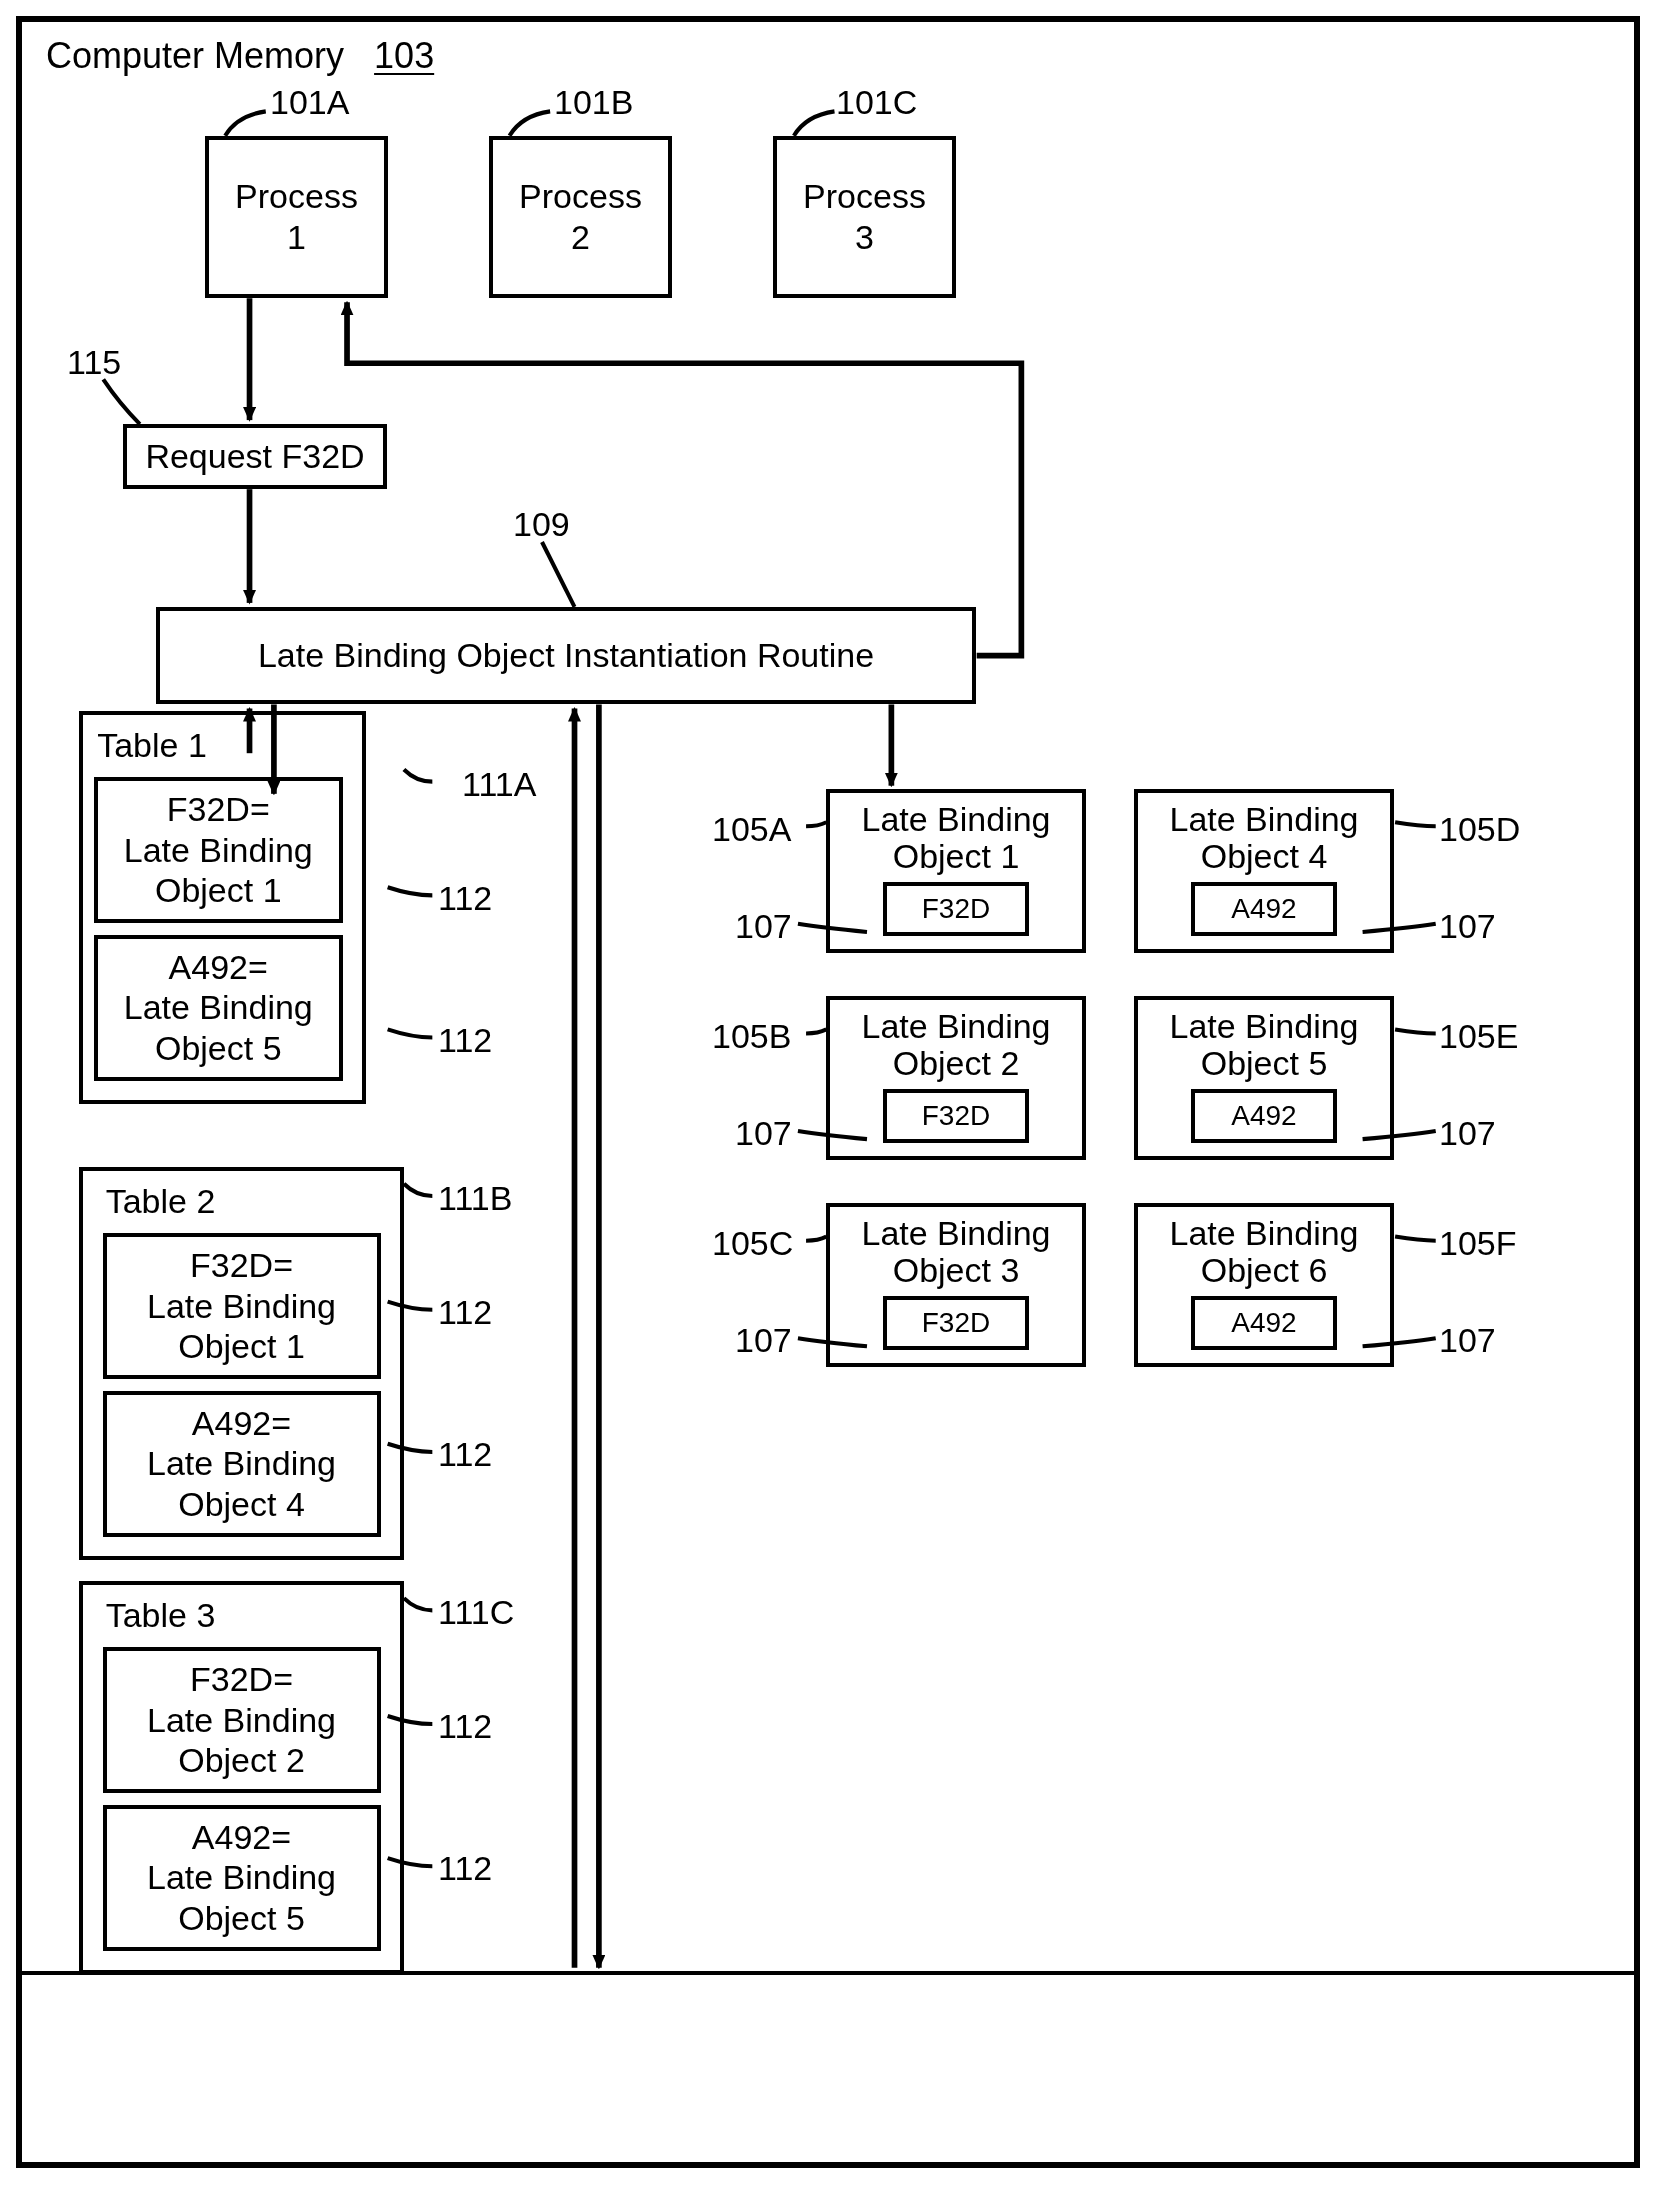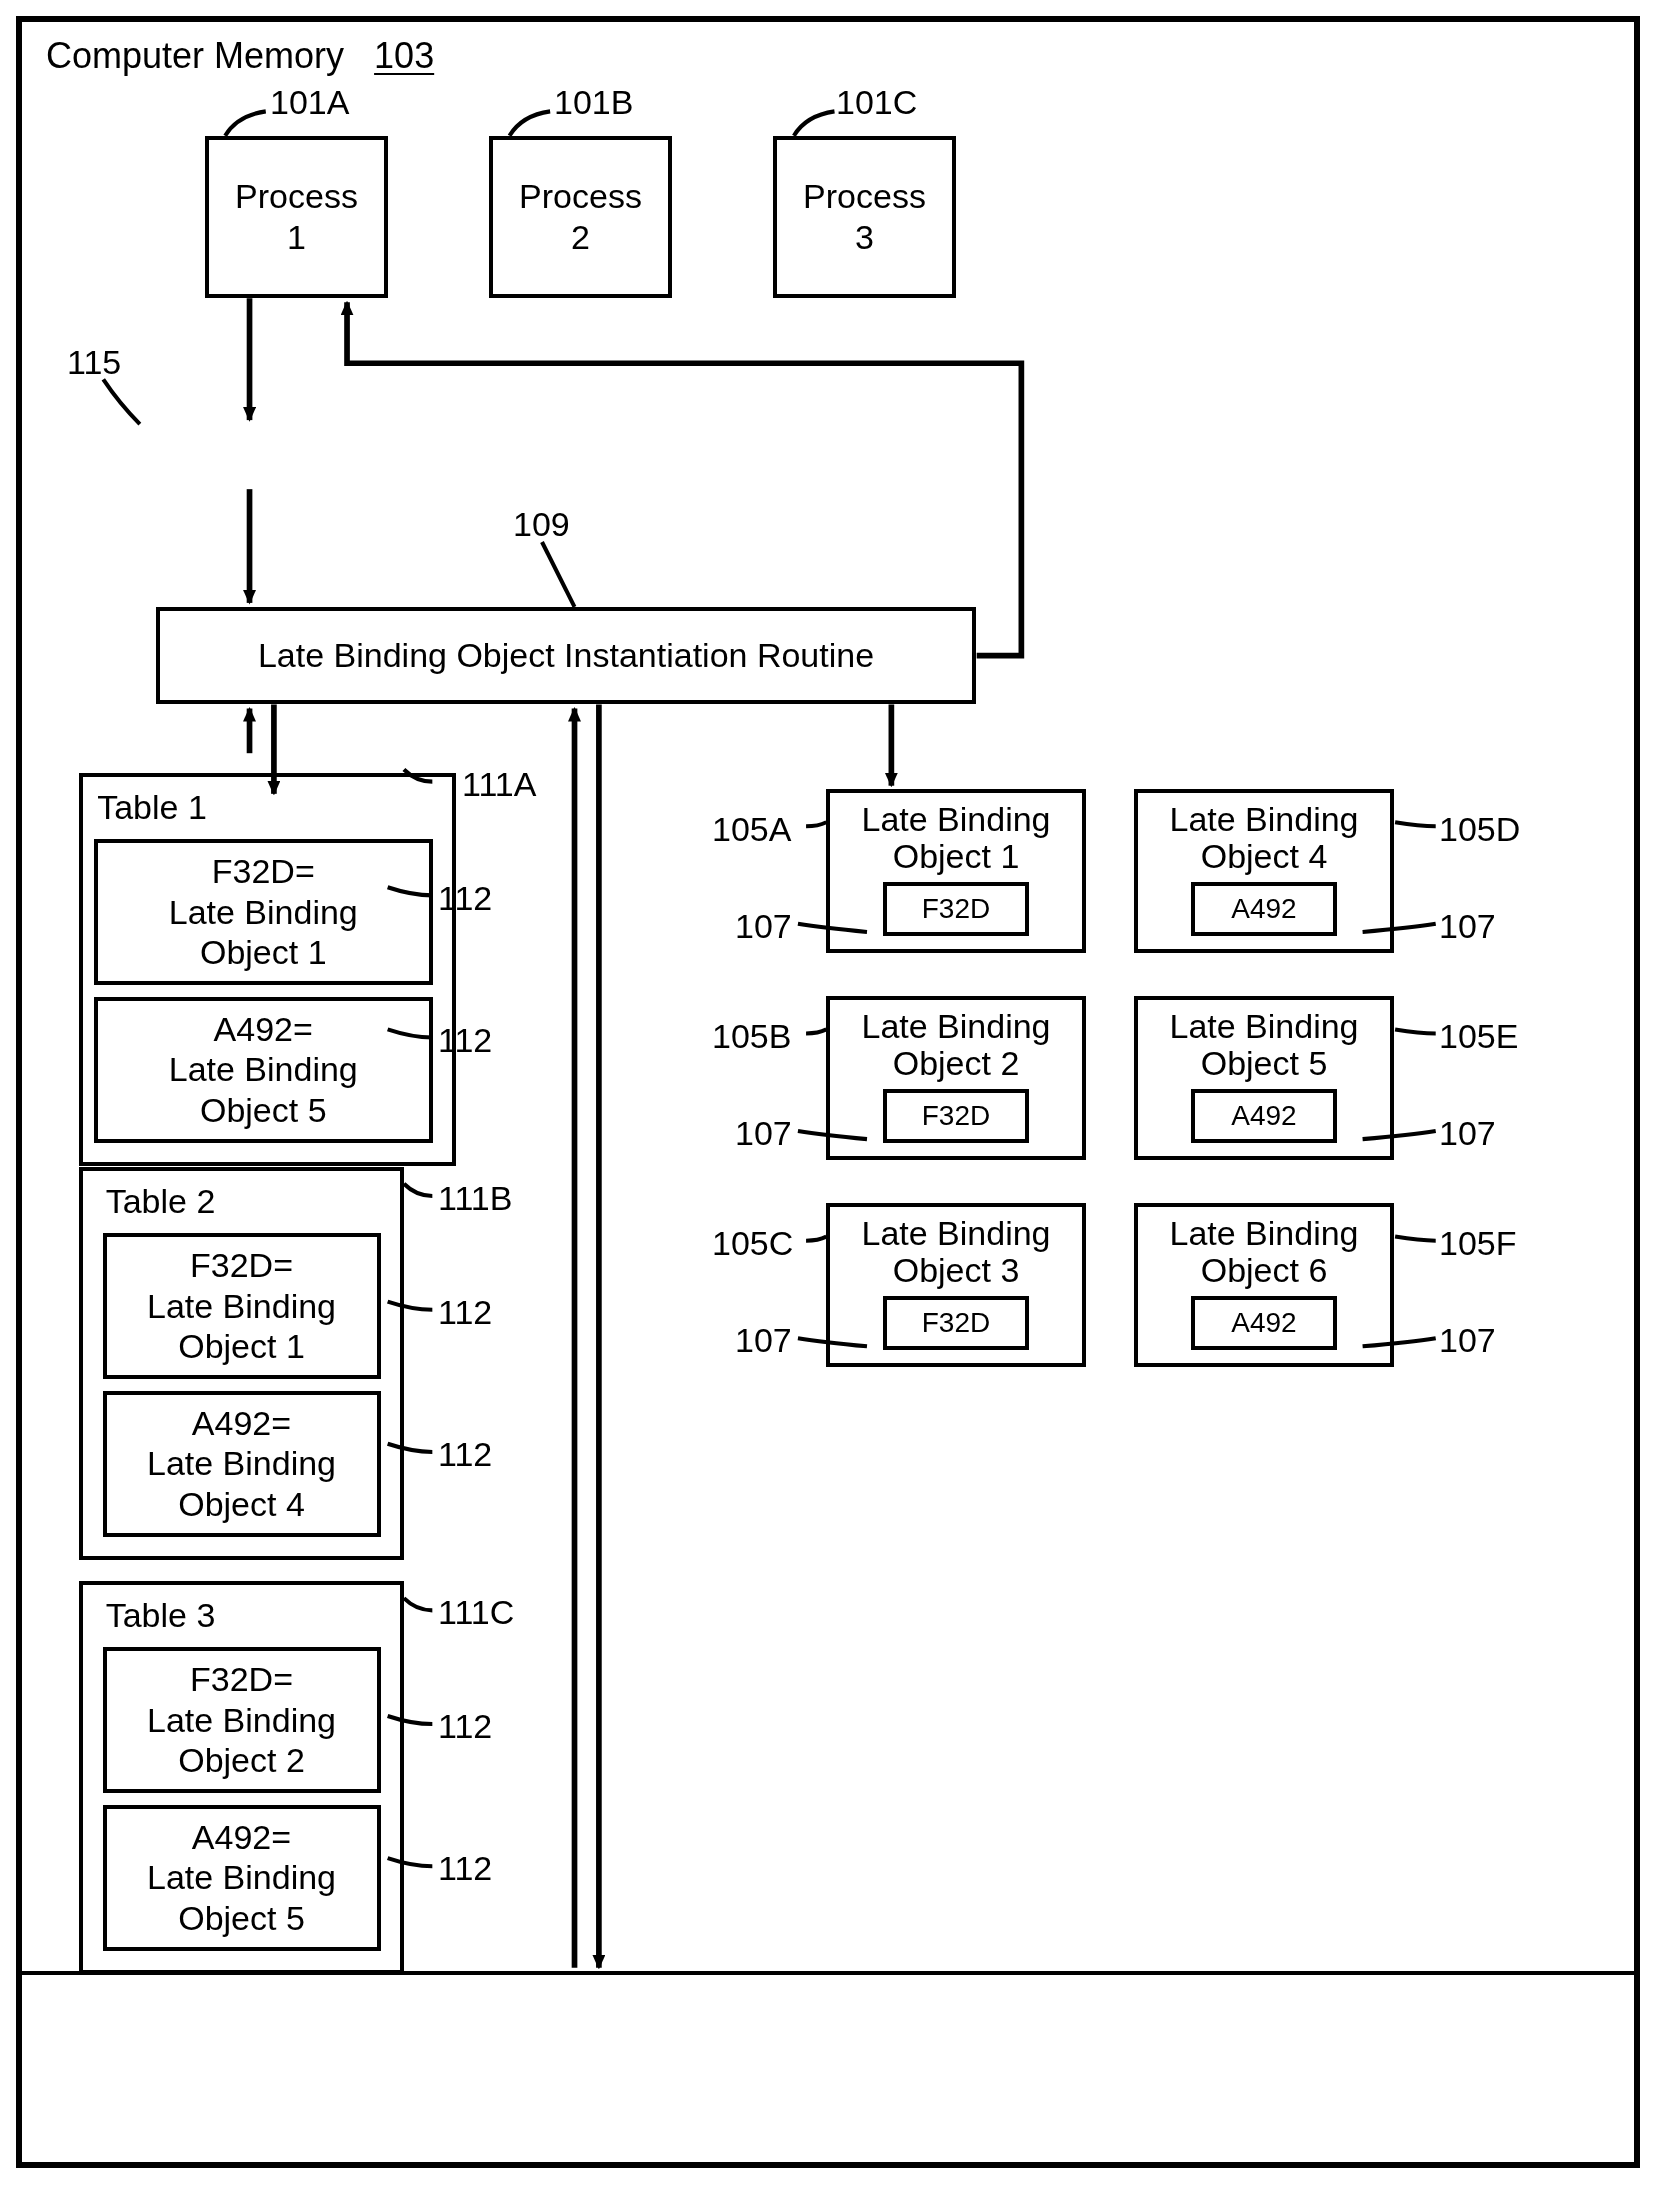--- a/index.html
+++ b/index.html
@@ -101,26 +101,27 @@
 1</div>
   <div class="box" style="left:467px; top:114px; width:183px; height:162px; white-space:pre;">Process
 2</div>
   <div class="box" style="left:751px; top:114px; width:183px; height:162px; white-space:pre;">Process
 3</div>
 
   <div class="small-label" style="left:248px; top:61px;">101A</div>
   <div class="small-label" style="left:532px; top:61px;">101B</div>
   <div class="small-label" style="left:814px; top:61px;">101C</div>
 
+  <div class="box" style="left:101px; top:402px; width:264px; height:65px;">Request F32D</div>
   <div class="small-label" style="left:45px; top:321px;">115</div>
 
   <div class="box" style="left:134px; top:585px; width:820px; height:97px;">Late Binding Object Instantiation Routine</div>
   <div class="small-label" style="left:491px; top:483px;">109</div>
 
-  <div class="table-outer" style="left:57px; top:751px; width:377px;padding-left:11px;">
+  <div class="table-outer" style="left:57px; top:689px; width:287px;padding-left:11px;">
     <div class="table-title">Table 1</div>
     <div class="table-entry" style="white-space:pre;">F32D=
 Late Binding
 Object 1</div>
     <div class="table-entry" style="white-space:pre;">A492=
 Late Binding
 Object 5</div>
   </div>
   <div class="small-label" style="left:440px; top:743px;">111A</div>
   <div class="small-label" style="left:416px; top:857px;">112</div>

